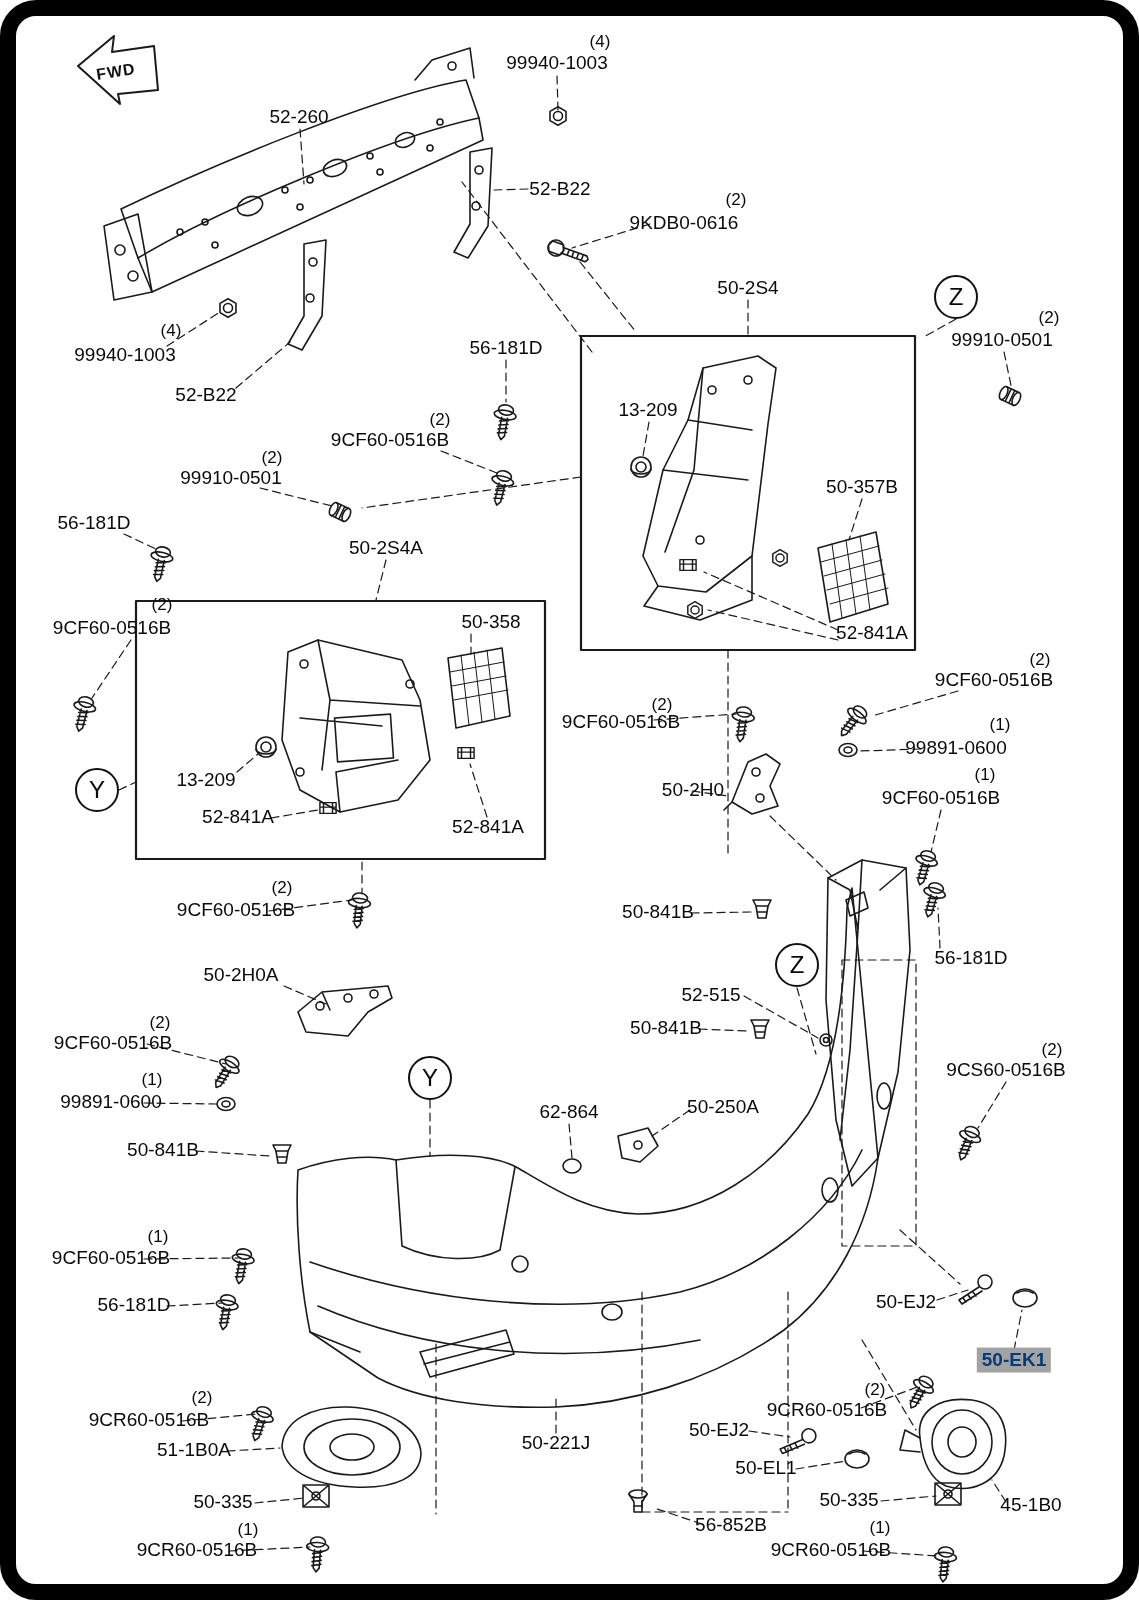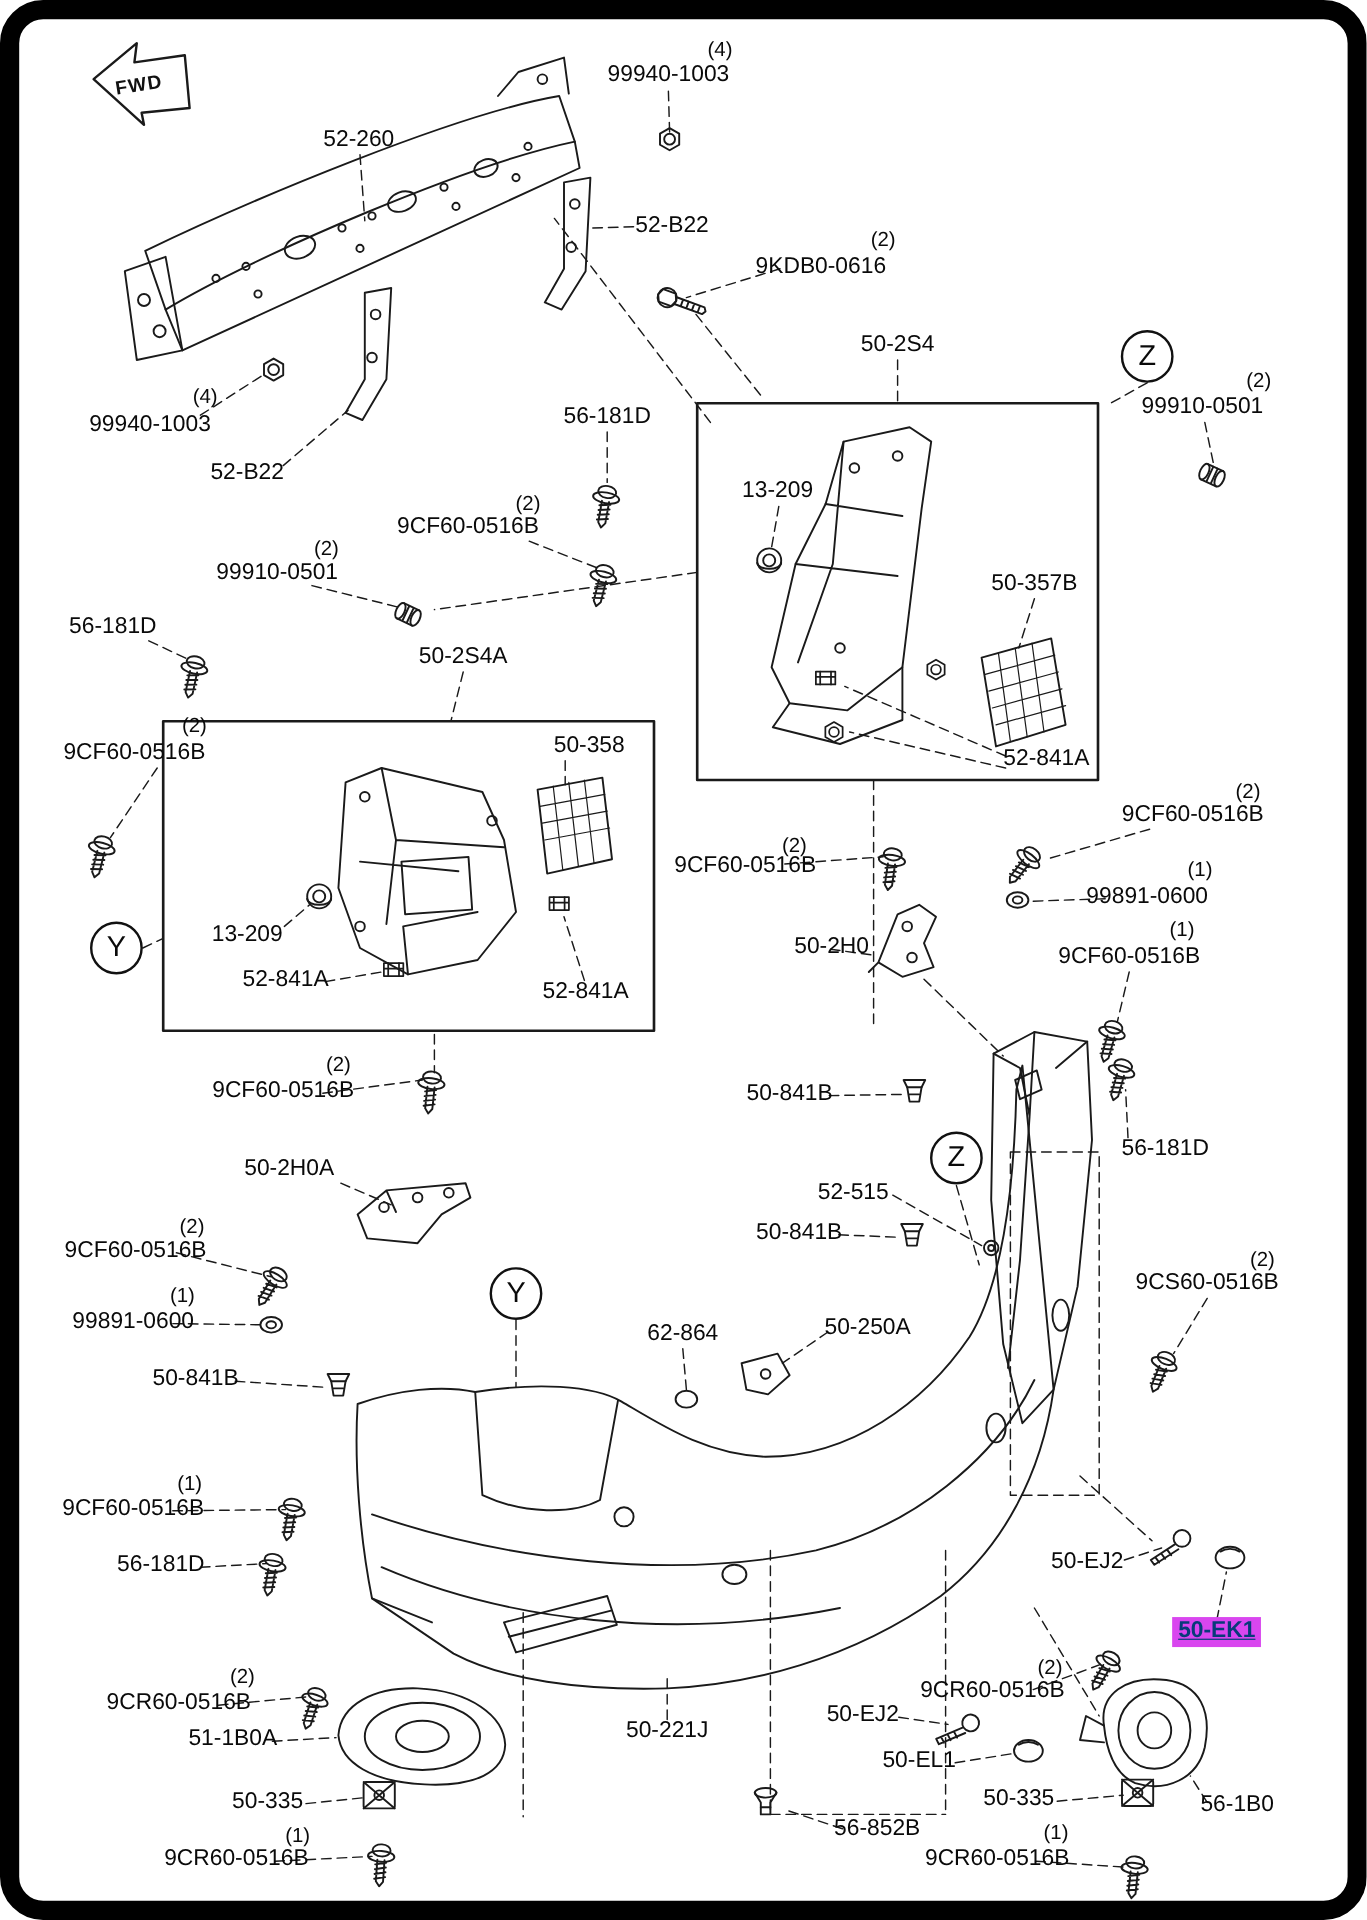--- a/index.html
+++ b/index.html
@@ -355,32 +355,32 @@
       <div class="lbl count" style="left: 152px; top: 1080px;">(1)</div>
       <div class="lbl part" style="left: 111px; top: 1102px;">99891-0600</div>
       <div class="lbl part" style="left: 163px; top: 1150px;">50-841B</div>
       <div class="lbl view" style="left: 430px; top: 1078px;">Y</div>
       <div class="lbl part" style="left: 569px; top: 1112px;">62-864</div>
       <div class="lbl part" style="left: 723px; top: 1107px; text-align: right;">50-250A</div>
       <div class="lbl count" style="left: 158px; top: 1237px;">(1)</div>
       <div class="lbl part" style="left: 111px; top: 1258px;">9CF60-0516B</div>
       <div class="lbl part" style="left: 134px; top: 1305px;">56-181D</div>
       <div class="lbl part" style="left: 906px; top: 1302px;">50-EJ2</div>
-      <div class="lbl highlight" style="left: 1014px; top: 1360px; background: #d946ef; color: rgb(8, 58, 122); text-decoration: underline;">50-EK1</div>
+      <div class="lbl highlight" style="left: 1014px; top: 1360px; background: #a3a3a3; color: rgb(8, 58, 122);">50-EK1</div>
       <div class="lbl count" style="left: 202px; top: 1398px;">(2)</div>
       <div class="lbl part" style="left: 149px; top: 1420px;">9CR60-0516B</div>
       <div class="lbl part" style="left: 194px; top: 1450px;">51-1B0A</div>
       <div class="lbl part" style="left: 556px; top: 1443px;">50-221J</div>
       <div class="lbl count" style="left: 875px; top: 1390px;">(2)</div>
       <div class="lbl part" style="left: 827px; top: 1410px;">9CR60-0516B</div>
       <div class="lbl part" style="left: 719px; top: 1430px;">50-EJ2</div>
       <div class="lbl part" style="left: 766px; top: 1468px;">50-EL1</div>
       <div class="lbl part" style="left: 223px; top: 1502px;">50-335</div>
       <div class="lbl part" style="left: 849px; top: 1500px;">50-335</div>
-      <div class="lbl part" style="left: 1031px; top: 1505px;">56-1B0</div>
+      <div class="lbl part" style="left: 1031px; top: 1505px;">45-1B0</div>
       <div class="lbl count" style="left: 248px; top: 1530px;">(1)</div>
       <div class="lbl part" style="left: 197px; top: 1550px;">9CR60-0516B</div>
       <div class="lbl part" style="left: 731px; top: 1525px;">56-852B</div>
       <div class="lbl count" style="left: 880px; top: 1528px;">(1)</div>
       <div class="lbl part" style="left: 831px; top: 1550px;">9CR60-0516B</div>
     </div>
 
 </div>
 
 </body></html>

